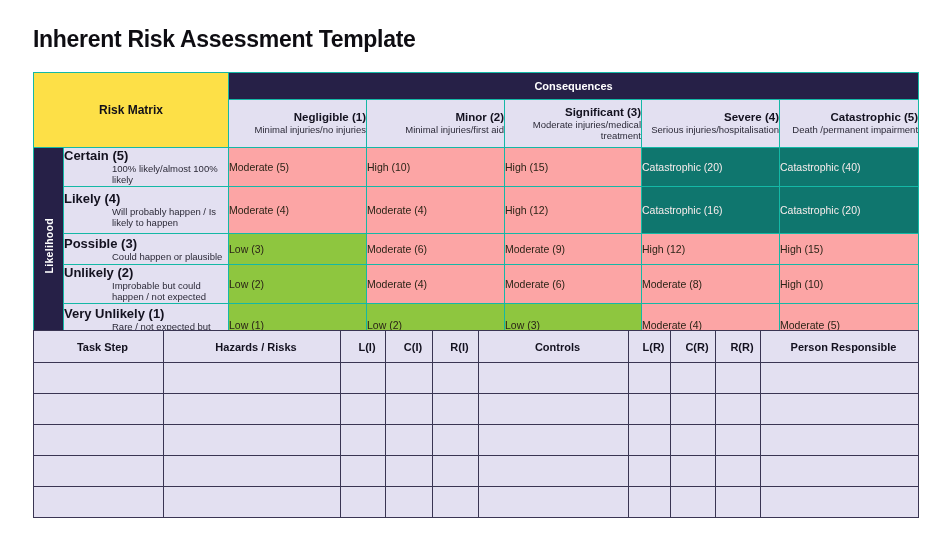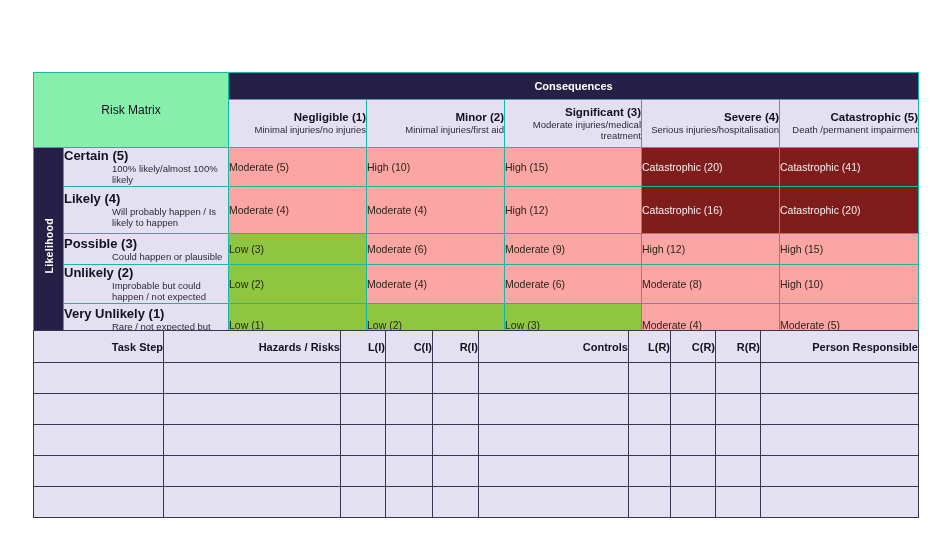--- a/index.html
+++ b/index.html
@@ -18,22 +18,22 @@
 
   
   table{border-collapse:collapse;table-layout:fixed;}
   .matrix{
     position:absolute;left:33px;top:72px;width:885px;
   }
   .matrix td,.matrix th{
     border:1px solid #14b8a6;vertical-align:middle;padding:0;
   }
   .corner{
-    background:#86efac;text-align:center;
-    font-weight:normal;font-size:12px;color:#111019;
+    background:#fde047;text-align:center;
+    font-weight:bold;font-size:12px;color:#111019;
   }
   .consequences{
     background:#262047;color:#ffffff;text-align:center;
     font-weight:bold;font-size:11px;height:26px;
   }
   .colhead{
     background:#E3E0F1;text-align:right;vertical-align:top;
     padding:5px 6px 4px 7px;height:47px;
   }
   .colhead .h-title{font-weight:bold;font-size:11.5px;color:#13111f;}
@@ -50,42 +50,43 @@
     background:#E3E0F1;padding:4px 6px 3px 8px;vertical-align:middle;
   }
   .rowhead .r-title{font-weight:bold;font-size:13px;color:#13111f;}
   .rowhead .r-desc{font-size:9.5px;line-height:1.2;color:#2c2a38;margin-left:48px;}
   .cell{
     padding:0 0 0 9px;font-size:10.5px;color:#2b2417;vertical-align:middle;
   }
   .sev-low{background:#8EC63F;}
   .sev-moderate{background:#fca5a5;}
   .sev-high{background:#fca5a5;}
-  .sev-catastrophic{background:#7f1d1d;color:#F8ECEC;}
+  .sev-catastrophic{background:#0f766e;color:#F8ECEC;}
   .row-1{height:33px;}.row-2{height:47px;}.row-3{height:31px;}
   .row-4{height:35px;}.row-5{height:44px;}
 
   
   .tasks{
     position:absolute;left:33px;top:330px;width:885px;
   }
   .tasks td,.tasks th{
     border:1px solid #3a3553;background:#E3E0F1;padding:0 0 0 8px;
-    text-align:right;vertical-align:middle;
+    text-align:center;vertical-align:middle;
   }
   .tasks th{
     font-weight:bold;font-size:11px;color:#13111f;height:31px;
   }
   .tasks td{height:30px;}
 </style>
 </head>
 <body>
 
 <div class="page">
 
+  <h1 class="title">Inherent Risk Assessment Template</h1>
 
   <table class="matrix">
     <colgroup>
       <col style="width:30px">
         <col style="width:165px">
       <col style="width:138px">
         <col style="width:138px">
         <col style="width:137px">
       <col style="width:138px">
         <col style="width:139px">
@@ -123,21 +124,21 @@
         <span class="vertical">Likelihood</span>
       </td>
       <td class="rowhead">
         <div class="r-title">Certain (5)</div>
         <div class="r-desc">100% likely/almost 100% likely</div>
       </td>
       <td class="cell sev-moderate">Moderate (5)</td>
       <td class="cell sev-high">High (10)</td>
       <td class="cell sev-high">High (15)</td>
       <td class="cell sev-catastrophic">Catastrophic (20)</td>
-      <td class="cell sev-catastrophic">Catastrophic (41)</td>
+      <td class="cell sev-catastrophic">Catastrophic (40)</td>
     </tr>
     <tr class="row-2">
       <td class="rowhead">
         <div class="r-title">Likely (4)</div>
         <div class="r-desc">Will probably happen / Is likely to happen</div>
       </td>
       <td class="cell sev-moderate">Moderate (4)</td>
       <td class="cell sev-moderate">Moderate (4)</td>
       <td class="cell sev-high">High (12)</td>
       <td class="cell sev-catastrophic">Catastrophic (16)</td>

